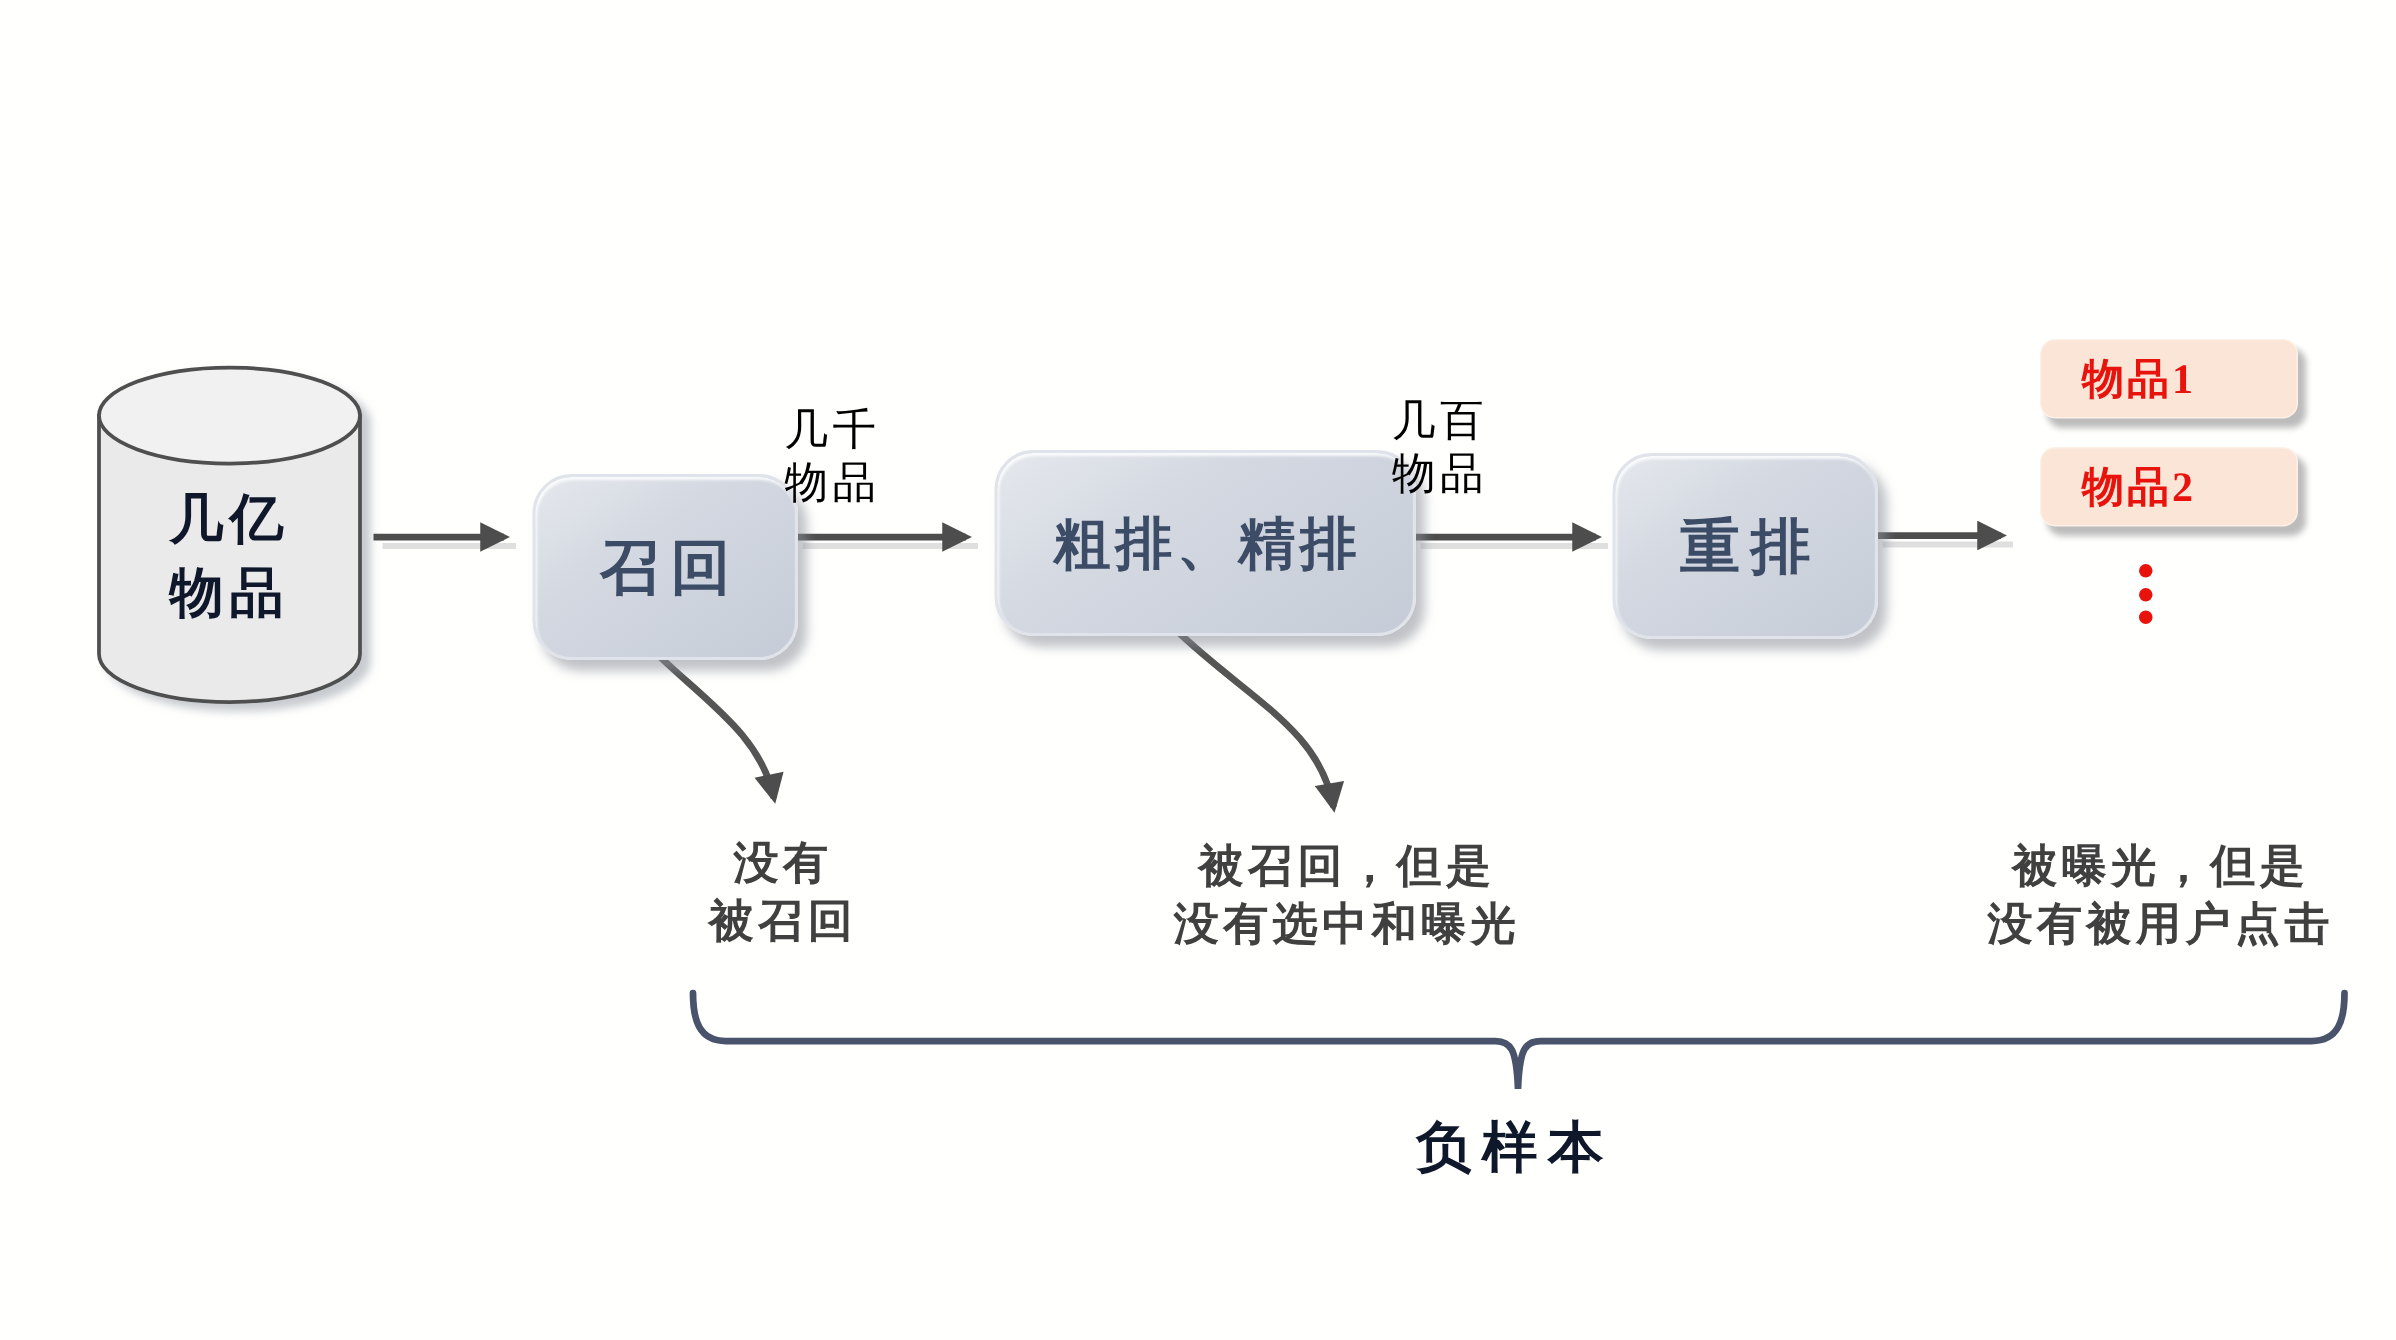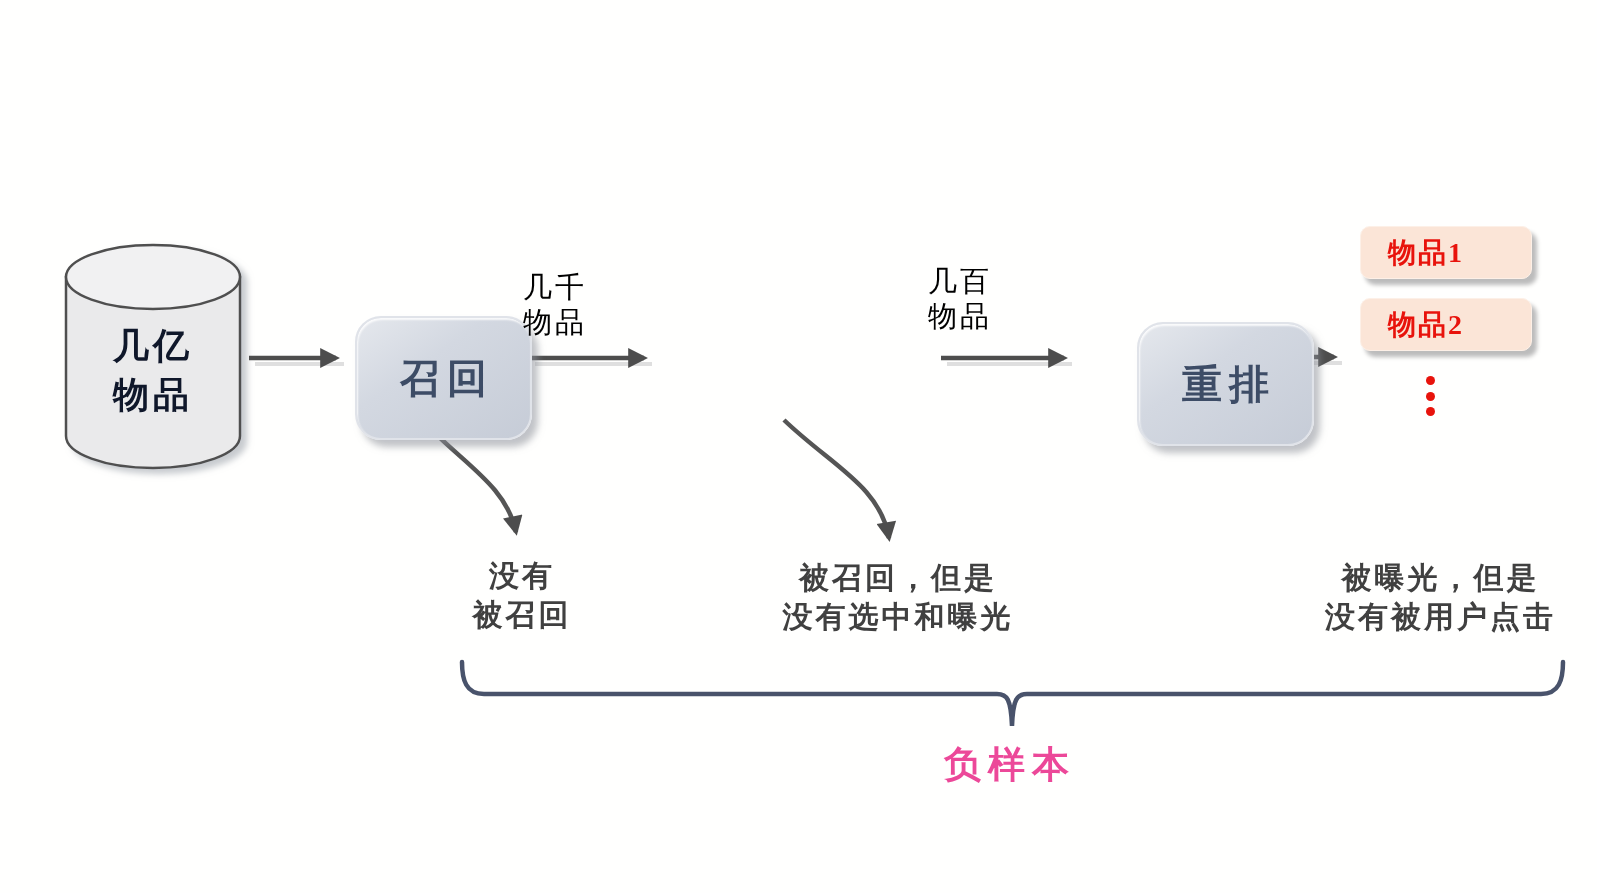--- a/index.html
+++ b/index.html
@@ -32,21 +32,21 @@
     border:2px solid #e0e3e9;
     border-radius:26px;
     box-shadow:6px 7px 7px rgba(140,144,153,0.55), inset 1px 2px 2px rgba(255,255,255,0.85);
     display:flex;align-items:center;justify-content:center;
     color:#3d4c66;font-weight:bold;font-size:40px;letter-spacing:7px;
     font-family:"Liberation Serif","DejaVu Serif",serif;
     text-indent:7px;
   }
   .stage-recall{left:355px;top:300px;width:173px;height:120px;margin-top:16px;}
   .stage-rank{left:663px;top:300px;width:277px;height:120px;font-size:38px;letter-spacing:3px;text-indent:3px;}
-  .stage-rerank{left:1137px;top:302px;width:173px;height:120px;margin-top:20px;}
+  .stage-rerank{left:1075px;top:302px;width:173px;height:120px;}
 
   .edge-label{
     text-align:left;white-space:pre-line;
     color:#000000;font-size:29px;font-weight:normal;
     line-height:1.22;letter-spacing:3px;
     font-family:"Liberation Serif","DejaVu Serif",serif;
   }
   .edge-label-1{left:523px;top:270px;width:140px;}
   .edge-label-2{left:928px;top:264px;width:140px;}
 
@@ -76,21 +76,21 @@
     line-height:1.3;letter-spacing:3px;
     font-family:"Liberation Serif","DejaVu Serif",serif;
   }
   .annotation-a{left:402px;top:556px;width:240px;}
   .annotation-b{left:718px;top:558px;width:360px;}
   .annotation-c{left:1258px;top:558px;width:365px;}
 
   .brace-label{
     left:895px;top:740px;width:230px;
     text-align:center;
-    color:#ec4899;font-size:37px;font-weight:bold;letter-spacing:7px;
+    color:#0f172a;font-size:37px;font-weight:bold;letter-spacing:7px;
     font-family:"Liberation Serif","DejaVu Serif",serif;
   }
 </style>
 </head>
 <body>
 
 <div class="canvas">
 
   <svg class="strokes abs" viewBox="0 0 1597 893">
     <defs>
@@ -129,20 +129,23 @@
     <path d="M462,662 C462,680 466,694 484,694 L997,694 C1007,694 1011,699 1012,726 C1013,699 1017,694 1027,694 L1541,694 C1559,694 1563,680 1563,662" fill="none" stroke="#49536b" stroke-width="4.5" stroke-linecap="round"></path>
   </svg>
 
 
   <div class="abs cyl-label">几亿
 物品</div>
 
   <div class="abs stage stage-recall">
     <span>召回</span>
   </div>
+  <div class="abs stage stage-rank">
+    <span>粗排、精排</span>
+  </div>
   <div class="abs stage stage-rerank">
     <span>重排</span>
   </div>
 
   <div class="abs edge-label edge-label-1">几千
 物品</div>
   <div class="abs edge-label edge-label-2">几百
 物品</div>
 
   <div class="abs item item-1">

